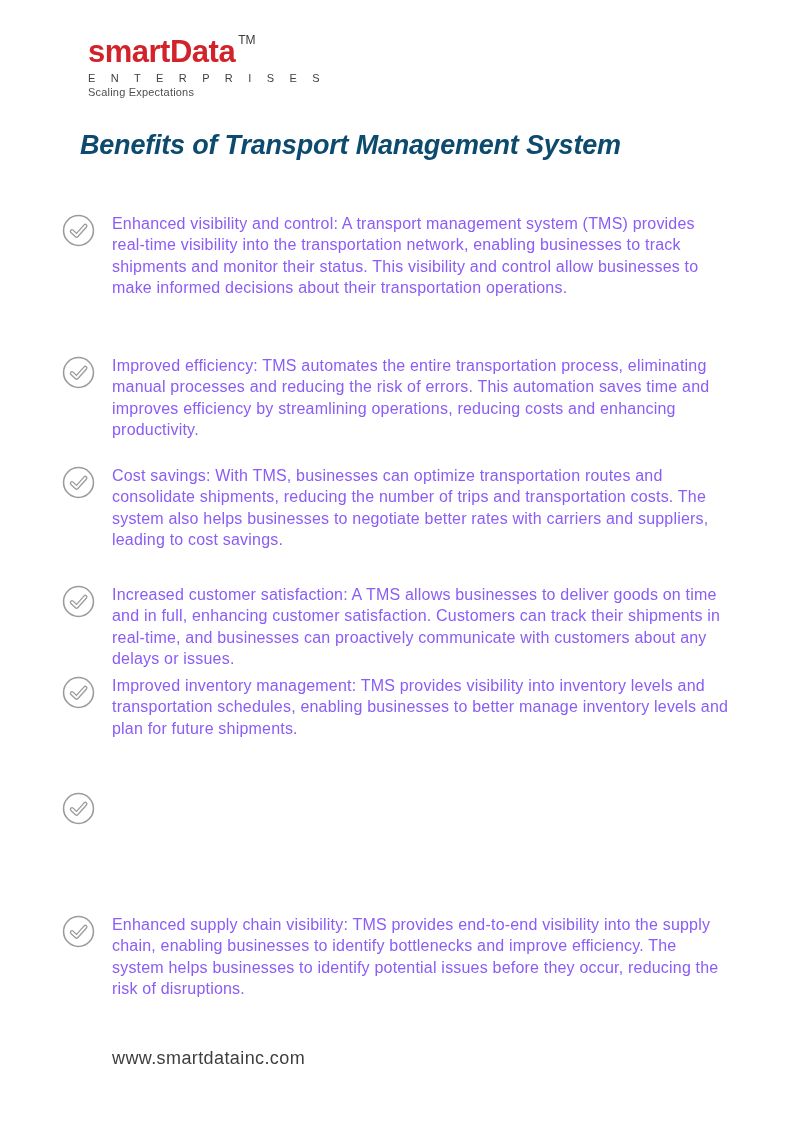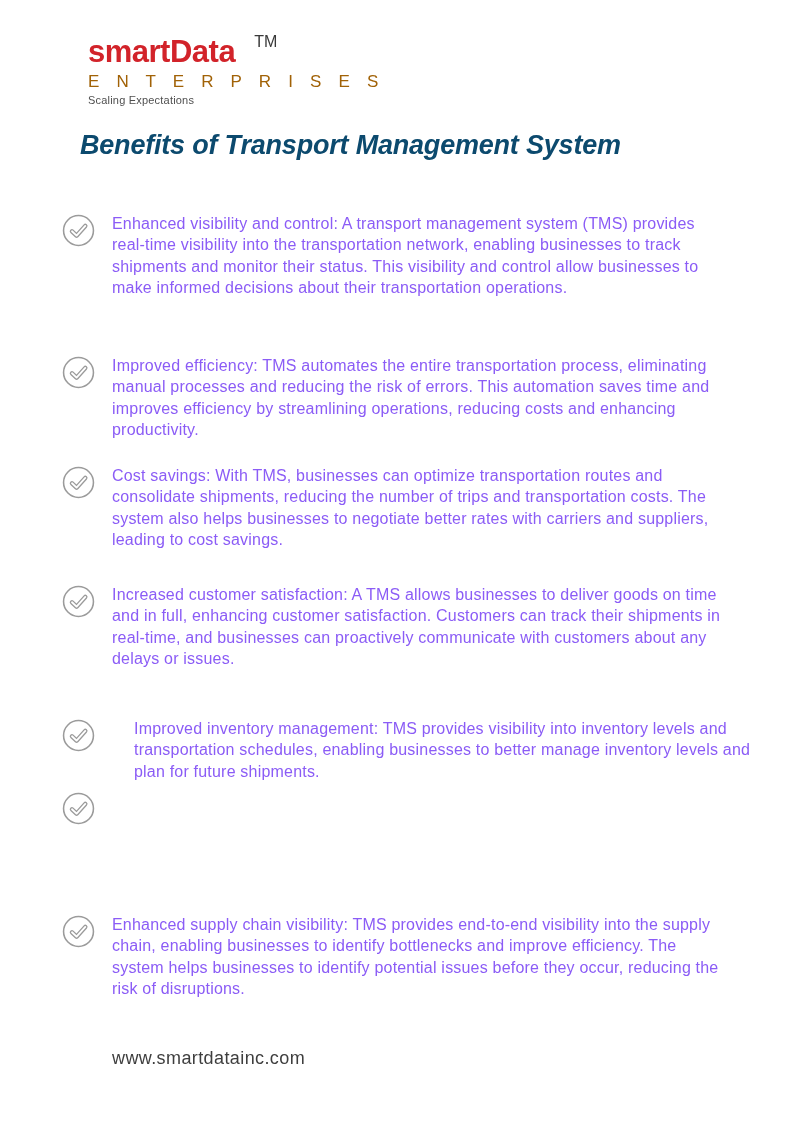--- a/index.html
+++ b/index.html
@@ -18,30 +18,30 @@
   .logo-brand-row { white-space: nowrap; line-height: 1; }
   .logo-brand {
     color: #d2232a;
     font-weight: bold;
     font-size: 31px;
     letter-spacing: -0.5px;
   }
   .logo-tm {
     display: inline-block;
     color: #3a3a3a;
-    font-size: 16px;
+    font-size: 12px;
     font-weight: normal;
     vertical-align: top;
     position: relative;
     top: -2px;
-    margin-left: 19px;
+    margin-left: 3px;
   }
   .logo-enterprises {
-    color: #a16207;
-    font-size: 17px;
+    color: #404040;
+    font-size: 11px;
     letter-spacing: 6.2px;
     margin-top: 5px;
     white-space: nowrap;
   }
   .logo-tagline {
     color: #4f4f4f;
     font-size: 11px;
     text-align: left;
     margin-top: 2px;
     letter-spacing: 0.2px;
@@ -67,21 +67,21 @@
     left: 62px;
     display: flex;
     gap: 17px;
     width: 690px;
     align-items: flex-start;
   }
   .benefit:nth-child(1) { top: 213px; }
   .benefit:nth-child(2) { top: 355px; }
   .benefit:nth-child(3) { top: 465px; }
   .benefit:nth-child(4) { top: 577px; margin-top: 7px; }
-  .benefit:nth-child(5) { top: 718px; justify-content: space-between; }
+  .benefit:nth-child(5) { top: 675px; }
   .benefit:nth-child(6) { top: 791px; }
   .benefit:nth-child(7) { top: 914px; }
 
   .check-icon { width: 33px; height: 33px; flex: none; margin-top: 1px; }
 
   .benefit-text {
     margin: 0;
     font-size: 16px;
     line-height: 21.4px;
     color: #8b5cf6;

